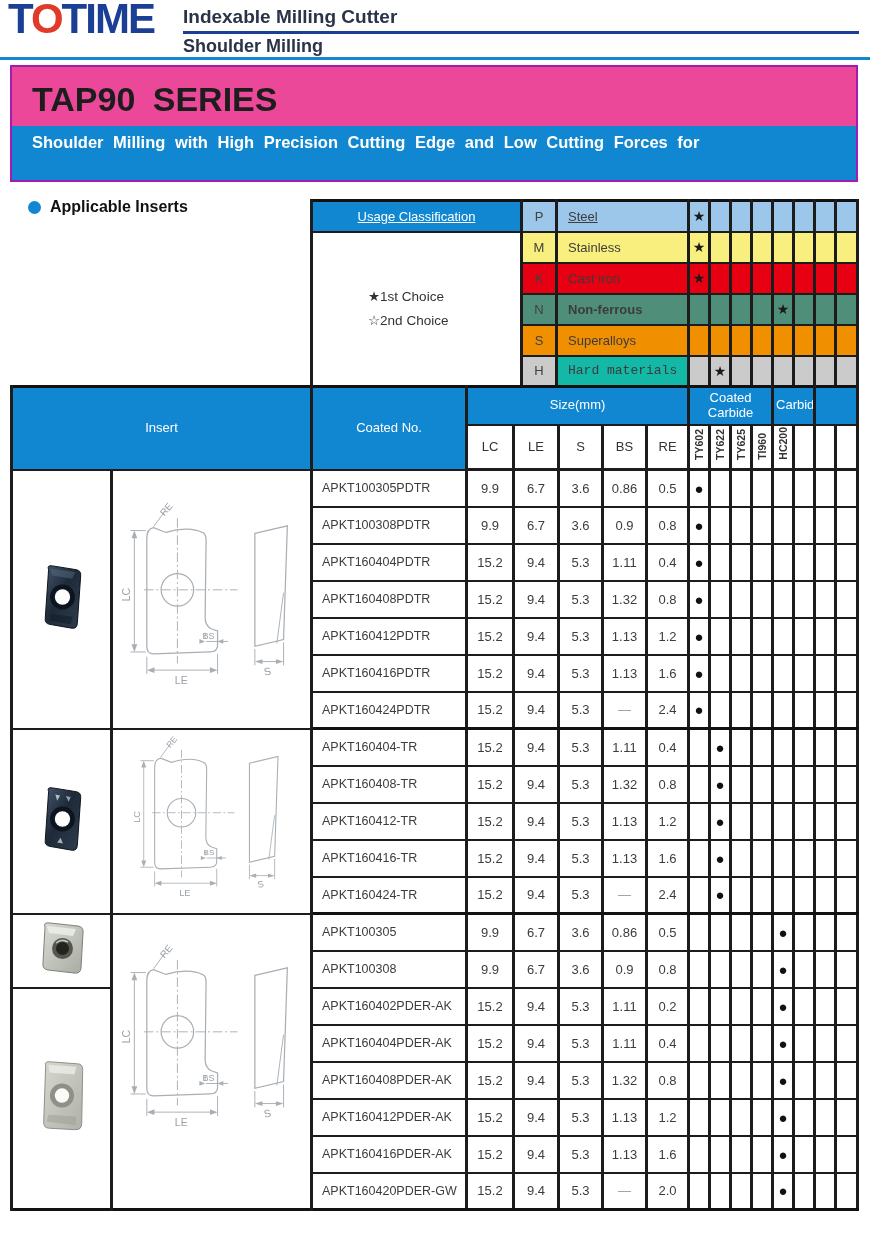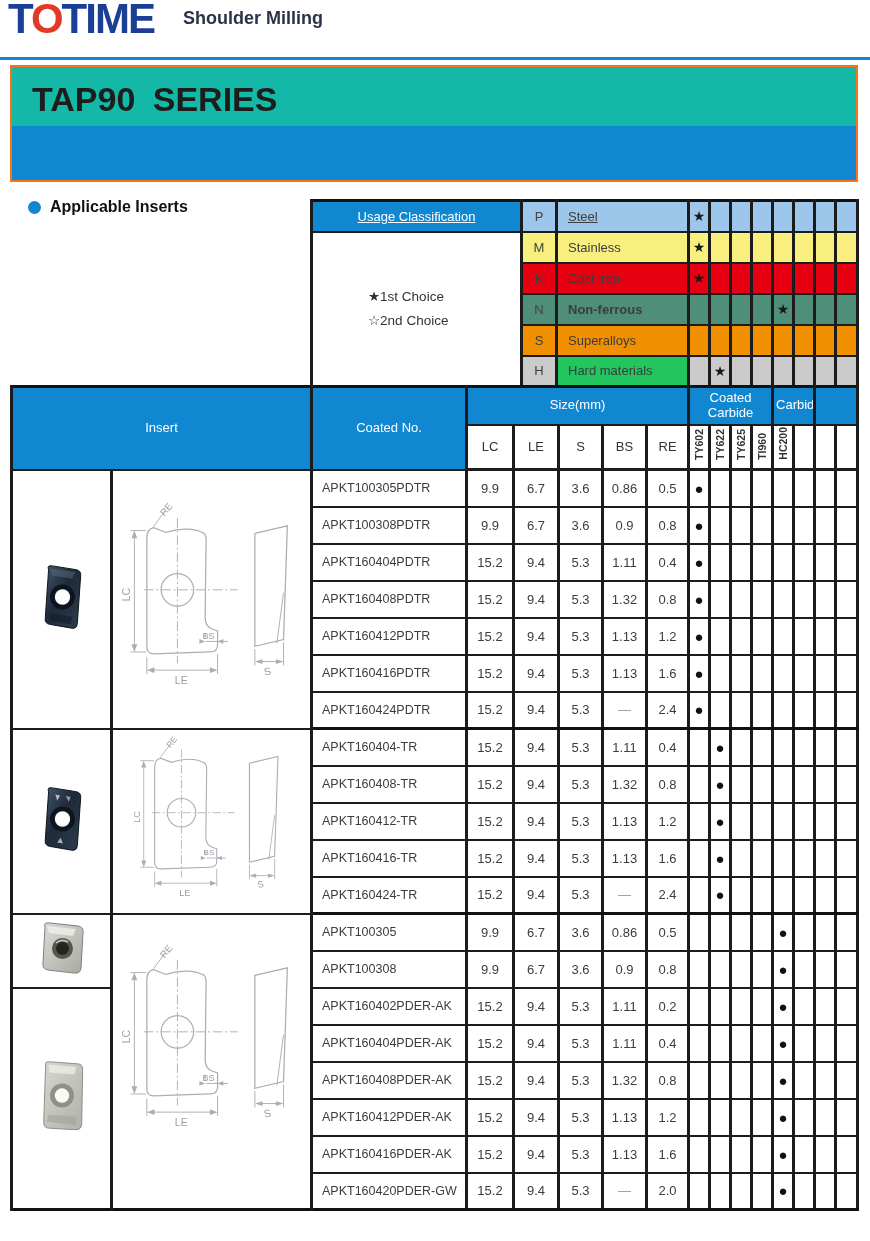--- a/index.html
+++ b/index.html
@@ -9,21 +9,21 @@
   
   .logo { position:absolute; left:8px; top:-4px; font-size:42px; font-weight:900; letter-spacing:-2px; line-height:1.1; }
   .lg-blue { color:#1b3f94; }
   .lg-red  { color:#e23a28; }
   .masthead-text { position:absolute; left:183px; top:6px; width:676px; }
   .tagline1 { font-size:19px; font-weight:700; color:#2a3447; padding-bottom:3px; border-bottom:3px solid #1b3f94; }
   .tagline2 { font-size:18px; font-weight:700; color:#2a3447; margin-top:2px; }
   .top-rule { position:absolute; left:0; top:57px; width:870px; height:3px; background:#1287d1; }
 
   
-  .series-box { position:absolute; left:10px; top:65px; width:848px; height:117px; border:2px solid #f97316; background:#14b8a6; }
+  .series-box { position:absolute; left:10px; top:65px; width:848px; height:117px; border:2px solid #a21caf; background:#ec4899; }
   .series-title { font-size:34px; font-weight:700; color:#1d1d1d; margin:13px 0 0 20px; word-spacing:8px; letter-spacing:0; }
   .series-banner { position:absolute; left:0; right:0; bottom:0; height:54px; background:#1287d1; color:#fff;
                    font-size:16.5px; font-weight:700; line-height:1.35; padding:5px 0 0 20px; word-spacing:5px; }
 
   
   .section-heading { position:absolute; left:28px; top:198px; font-size:16px; font-weight:700; color:#111; display:flex; align-items:center;text-align:center; }
   .bullet { display:inline-block; width:13px; height:13px; border-radius:50%; background:#1287d1; margin-right:9px; }
 
   
   table { border-collapse:collapse; table-layout:fixed; }
@@ -81,27 +81,29 @@
     </linearGradient>
   </defs>
 </svg>
 
 <div class="page">
 
   <div class="logo">
     <span class="lg-blue">T</span><span class="lg-red">O</span><span class="lg-blue">TIME</span>
   </div>
   <div class="masthead-text">
+    <div class="tagline1">Indexable Milling Cutter</div>
     <div class="tagline2">Shoulder Milling</div>
   </div>
   <div class="top-rule"></div>
 
   <div class="series-box">
     <h1 class="series-title">TAP90 SERIES</h1>
     <div class="series-banner">
+      <div>Shoulder Milling with High Precision Cutting Edge and Low Cutting Forces for</div>
     </div>
   </div>
 
   <div class="section-heading">
     <span class="bullet"></span>
     <span>Applicable Inserts</span>
   </div>
 
   <table class="usage-table">
     <colgroup>
@@ -178,21 +180,21 @@
           <td class="u-mark" style="background: rgb(240, 143, 0);"></td>
           <td class="u-mark" style="background: rgb(240, 143, 0);"></td>
           <td class="u-mark" style="background: rgb(240, 143, 0);"></td>
           <td class="u-mark" style="background: rgb(240, 143, 0);"></td>
           <td class="u-mark" style="background: rgb(240, 143, 0);"></td>
           <td class="u-mark" style="background: rgb(240, 143, 0);"></td>
           <td class="u-mark" style="background: rgb(240, 143, 0);"></td>
         </tr>
         <tr>
           <td class="u-letter" style="background: rgb(203, 203, 203);">H</td>
-          <td class="u-material" style="background: #22c55e;">Hard materials</td>
+          <td class="u-material" style="background: #14b8a6; font-family: Liberation Mono, monospace;">Hard materials</td>
           <td class="u-mark" style="background: rgb(203, 203, 203);"></td>
           <td class="u-mark" style="background: rgb(203, 203, 203);">★</td>
           <td class="u-mark" style="background: rgb(203, 203, 203);"></td>
           <td class="u-mark" style="background: rgb(203, 203, 203);"></td>
           <td class="u-mark" style="background: rgb(203, 203, 203);"></td>
           <td class="u-mark" style="background: rgb(203, 203, 203);"></td>
           <td class="u-mark" style="background: rgb(203, 203, 203);"></td>
           <td class="u-mark" style="background: rgb(203, 203, 203);"></td>
         </tr>
       </tbody>

